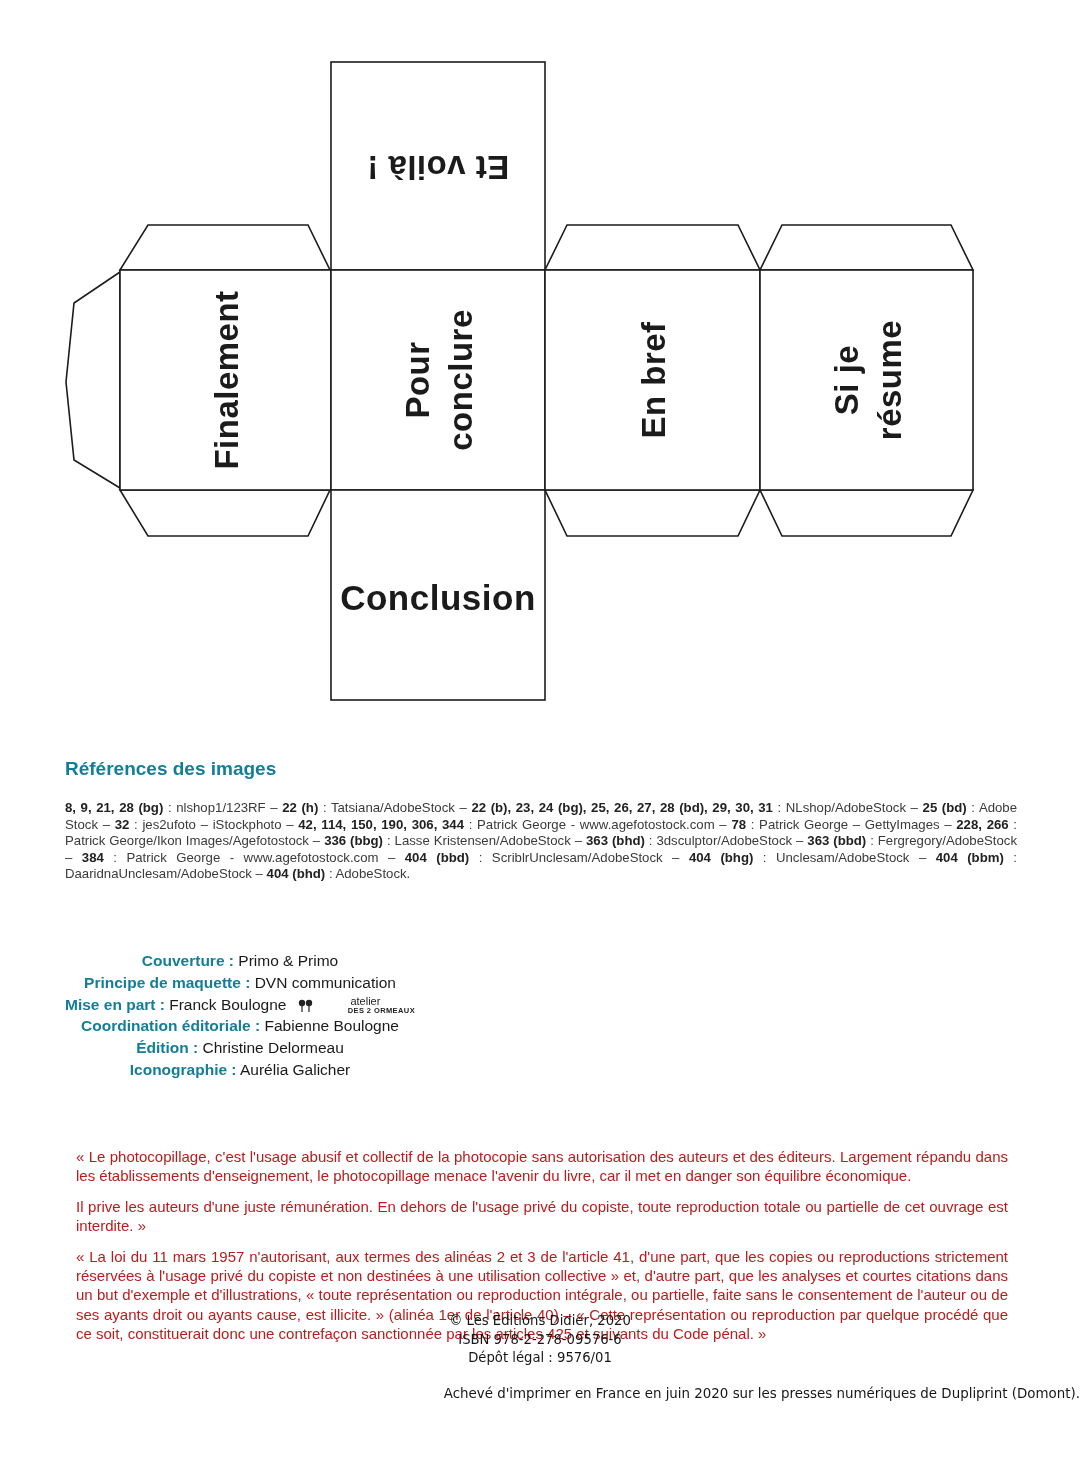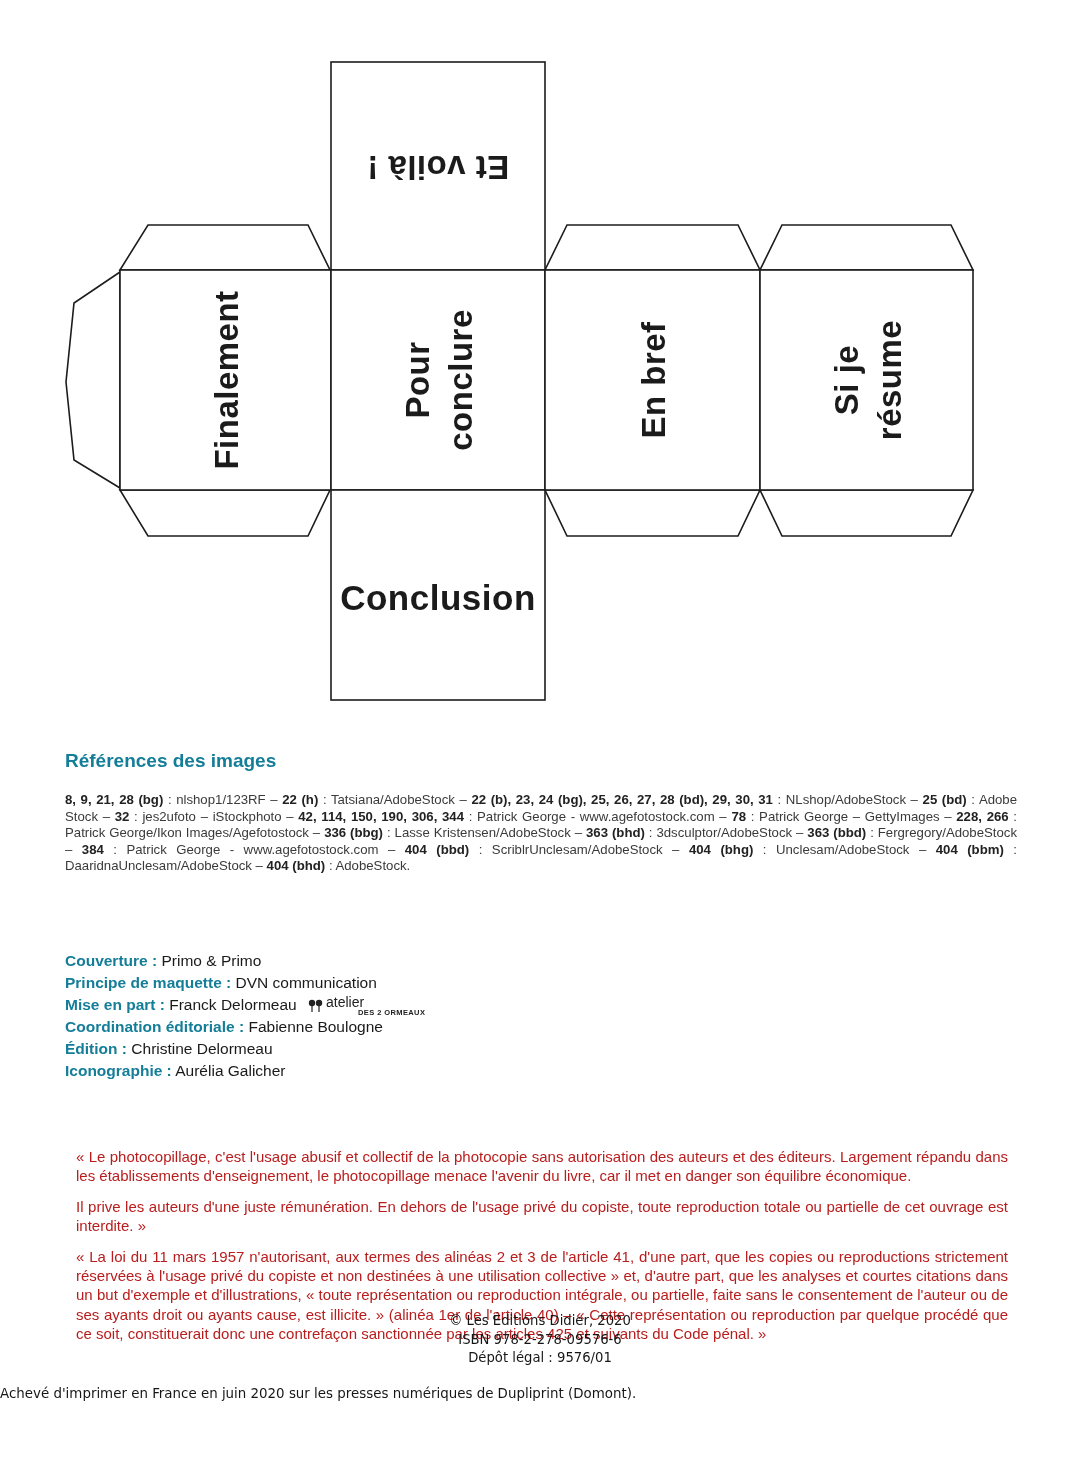--- a/index.html
+++ b/index.html
@@ -9,40 +9,40 @@
     font-family:"Liberation Sans", sans-serif; color:var(--ink);
     overflow:hidden;
   }
   .net { position:absolute; top:0; left:0; }
   .net path, .net rect { fill:#ffffff; stroke:#1c1c1c; stroke-width:1.6; stroke-linejoin:miter; }
   .net text { fill:#1b1b1b; font-family:"Liberation Sans", sans-serif; font-weight:700; }
   .face-text { font-size:33px; letter-spacing:0.5px; }
   .conclusion-text { font-size:35px; letter-spacing:0.5px; }
 
   .refs { position:absolute; left:65px; top:742px; width:952px; }
-  .refs h2 { margin:8px 0 20px 0; font-size:19px; font-weight:700; color:var(--accent); }
+  .refs h2 { margin:16px 0 20px 0; font-size:19px; font-weight:700; color:var(--accent); }
   .refs p { margin:0; font-size:13.2px; line-height:16.6px; color:#3a3a3a; text-align:justify; }
   .refs p b { color:#222222; }
 
-  .credits { position:absolute; left:65px; top:950px; }
+  .credits { position:absolute; left:65px; top:950px;text-align:center; }
   .credit-row { font-size:15.5px; line-height:21.8px; white-space:nowrap; }
   .credit-label { color:var(--accent); font-weight:700; }
   .credit-value { color:#1a1a1a; }
   .atelier-logo { display:inline-flex; align-items:center; margin-left:7px; vertical-align:middle; }
   .atelier-logo svg { display:block; }
   .atelier-text { display:inline-block; margin-left:3px; line-height:1; }
-  .atelier-line1 { font-size:14px; color:#222; }
+  .atelier-line1 { font-size:11px; color:#222; }
   .atelier-line2 { font-size:7.5px; font-weight:700; letter-spacing:0.4px; color:#222;padding-left:32px; }
 
   .legal { position:absolute; left:65px; top:1136px; width:954px; }
   .legal p { margin:11px; font-size:15px; line-height:19.4px; color:#b91c1c; text-align:justify; }
 
   .footer { position:absolute; left:0; top:1312px; width:100%; text-align:center;
             font-family:"DejaVu Sans", sans-serif; font-size:13.2px; line-height:18.5px; color:#161616; }
-  .printed { position:absolute; left:0; top:1386px; width:100%; text-align:left;
+  .printed { position:absolute; left:0; top:1386px; width:100%; text-align:right;
              font-family:"DejaVu Sans", sans-serif; font-size:13.4px; color:#161616; }
 </style>
 </head>
 <body>
 
 <svg class="net" width="1080" height="712" viewBox="0 0 1080 712">
 
   <path d="M120,270 L330,270 L308,225 L148,225 Z"></path>
   <path d="M120,490 L330,490 L308,536 L148,536 Z"></path>
   <path d="M120,272 L74,303 L66,382 L74,460 L120,488 Z"></path>
@@ -87,21 +87,21 @@
   <div class="credit-row">
     <span class="credit-label">Couverture :</span>
     <span class="credit-value">Primo &amp; Primo</span>
   </div>
   <div class="credit-row">
     <span class="credit-label">Principe de maquette :</span>
     <span class="credit-value">DVN communication</span>
   </div>
   <div class="credit-row">
     <span class="credit-label">Mise en part :</span>
-    <span class="credit-value">Franck Delormeau</span>
+    <span class="credit-value">Franck Boulogne</span>
     <span class="atelier-logo">
       <svg width="15" height="16" viewBox="0 0 15 16">
         <g fill="#222222">
           <circle cx="4" cy="5" r="3.2"></circle>
           <rect x="3.4" y="7" width="1.2" height="7"></rect>
           <circle cx="11" cy="5" r="3.2"></circle>
           <rect x="10.4" y="7" width="1.2" height="7"></rect>
         </g>
       </svg>
       <span class="atelier-text">

